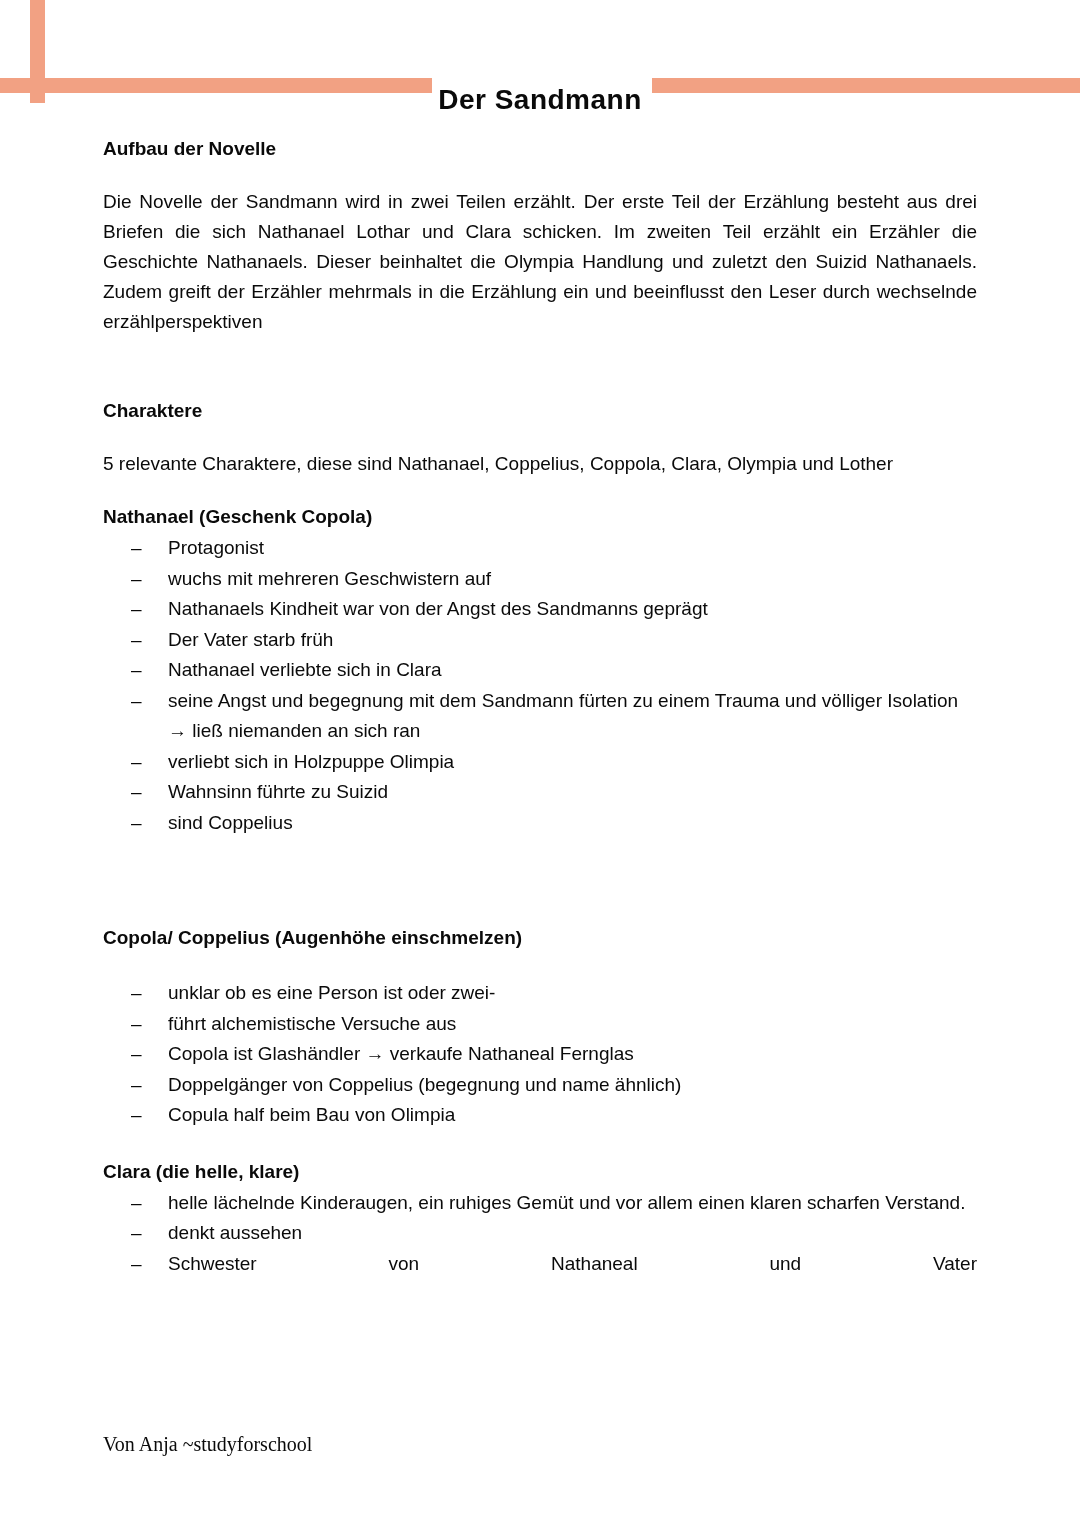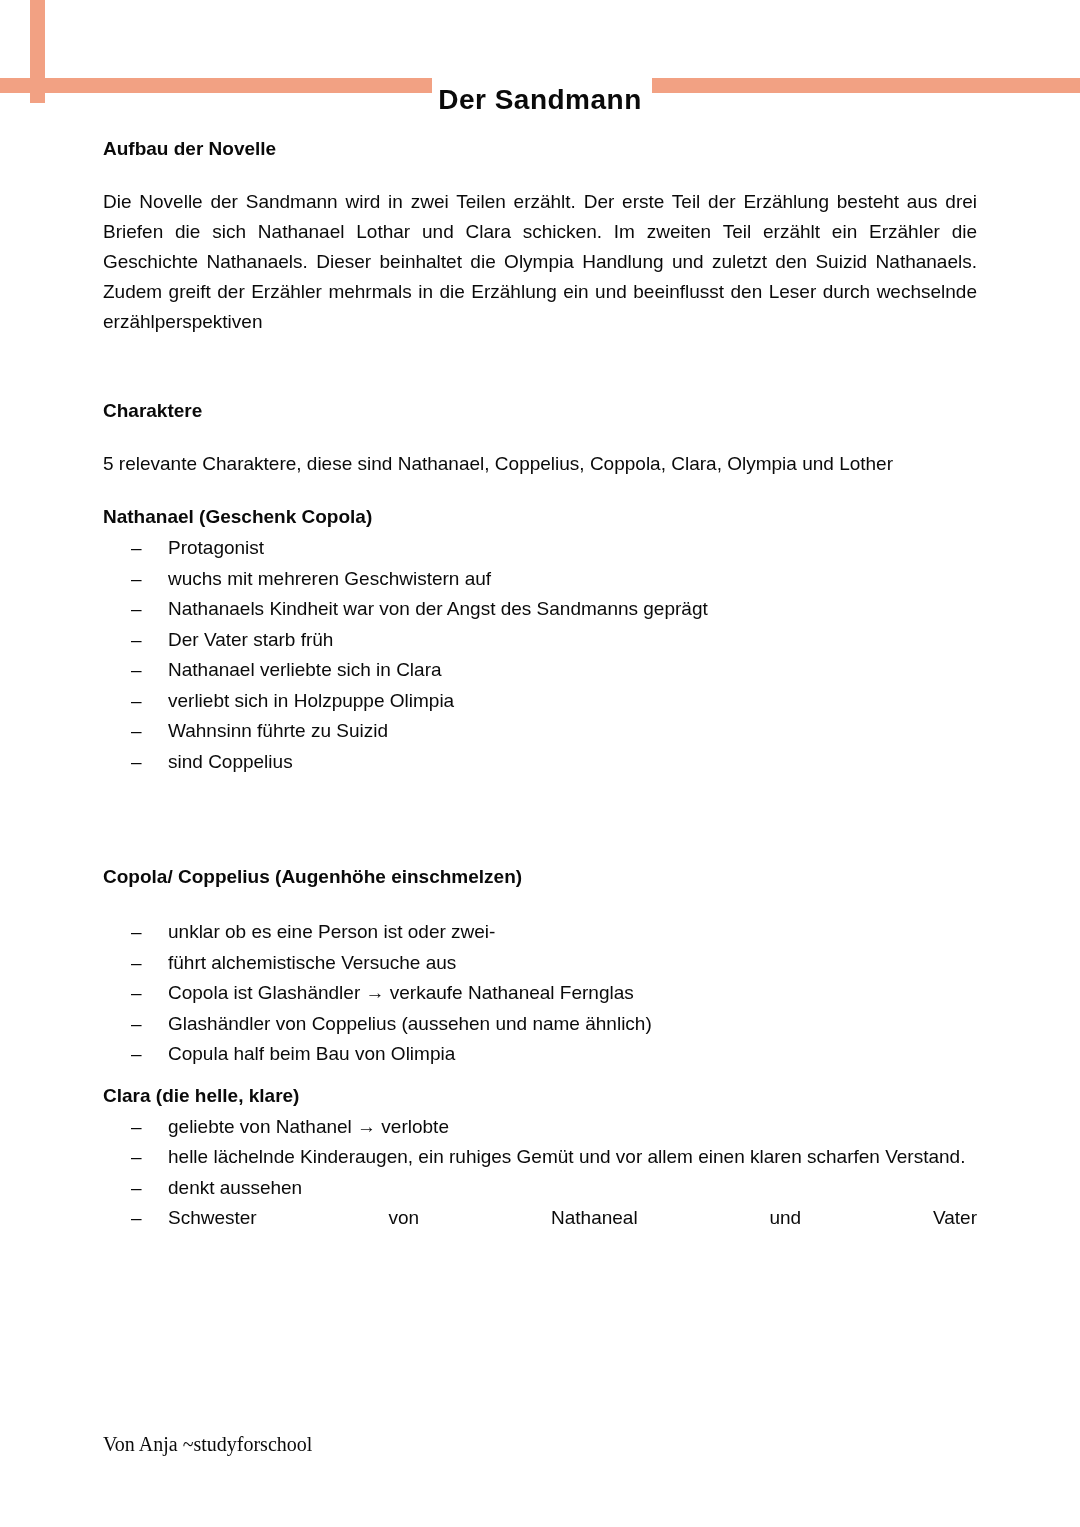--- a/index.html
+++ b/index.html
@@ -58,21 +58,21 @@
 
   
   #h-aufbau        { margin-top: 29px; }
   #p-aufbau        { margin-top: 26px; }
   #h-charaktere    { margin-top: 62px; }
   #p-charaktere    { margin-top: 26px; }
   #h-nathanael     { margin-top: 26px; }
   #ul-nathanael    { margin-top: 4px; }
   #h-coppelius     { margin-top: 88px; }
   #ul-coppelius    { margin-top: 28px; }
-  #h-clara         { margin-top: 14px; }
+  #h-clara         { margin-top: 29px; }
   #ul-clara        { margin-top: 4px; }
 
   
   .footer {
     position: absolute;
     left: 103px; top: 1433px;
     font-family: "Liberation Serif", serif;
     font-size: 20px;
   }
 </style>
@@ -94,37 +94,37 @@
   <h2 class="sec" id="h-charaktere">Charaktere</h2>
   <p class="para" id="p-charaktere">5 relevante Charaktere, diese sind Nathanael, Coppelius, Coppola, Clara, Olympia und Lother</p>
 
   <h2 class="sec" id="h-nathanael">Nathanael (Geschenk Copola)</h2>
   <ul class="dashes" id="ul-nathanael">
     <li>Protagonist</li>
     <li>wuchs mit mehreren Geschwistern auf</li>
     <li>Nathanaels Kindheit war von der Angst des Sandmanns geprägt</li>
     <li>Der Vater starb früh</li>
     <li>Nathanael verliebte sich in Clara</li>
+    <li>seine Angst und begegnung mit dem Sandmann fürten zu einem Trauma und völliger Isolation → ließ niemanden an sich ran</li>
     <li>verliebt sich in Holzpuppe Olimpia</li>
     <li>Wahnsinn führte zu Suizid</li>
     <li>sind Coppelius</li>
   </ul>
 
   <h2 class="sec" id="h-coppelius">Copola/ Coppelius (Augenhöhe einschmelzen)</h2>
   <ul class="dashes" id="ul-coppelius">
     <li>unklar ob es eine Person ist oder zwei-</li>
     <li>führt alchemistische Versuche aus</li>
     <li>Copola ist Glashändler → verkaufe Nathaneal Fernglas</li>
-    <li>Glashändler von Coppelius (aussehen und name ähnlich)</li>
+    <li>Doppelgänger von Coppelius (begegnung und name ähnlich)</li>
     <li>Copula half beim Bau von Olimpia</li>
   </ul>
 
   <h2 class="sec" id="h-clara">Clara (die helle, klare)</h2>
   <ul class="dashes" id="ul-clara">
-    <li>geliebte von Nathanel → verlobte</li>
     <li>helle lächelnde Kinderaugen, ein ruhiges Gemüt und vor allem einen klaren scharfen Verstand.</li>
     <li>denkt aussehen</li>
     <li class="spread">Schwester von Nathaneal und Vater</li>
   </ul>
 
 </div>
 
 <div class="footer">Von Anja ~studyforschool</div>
 
 </body></html>

